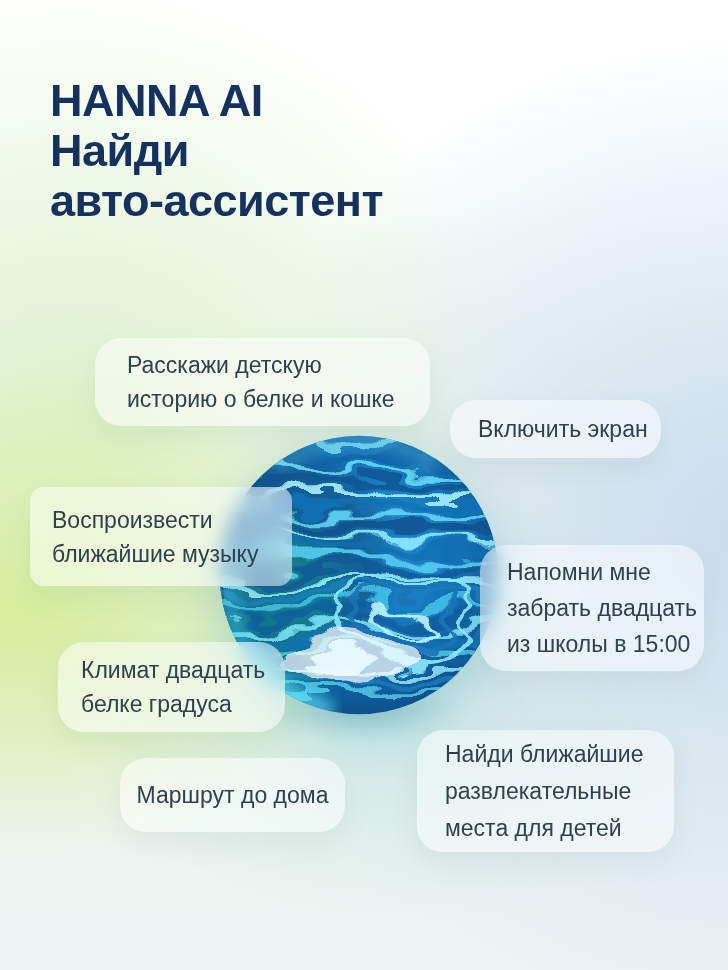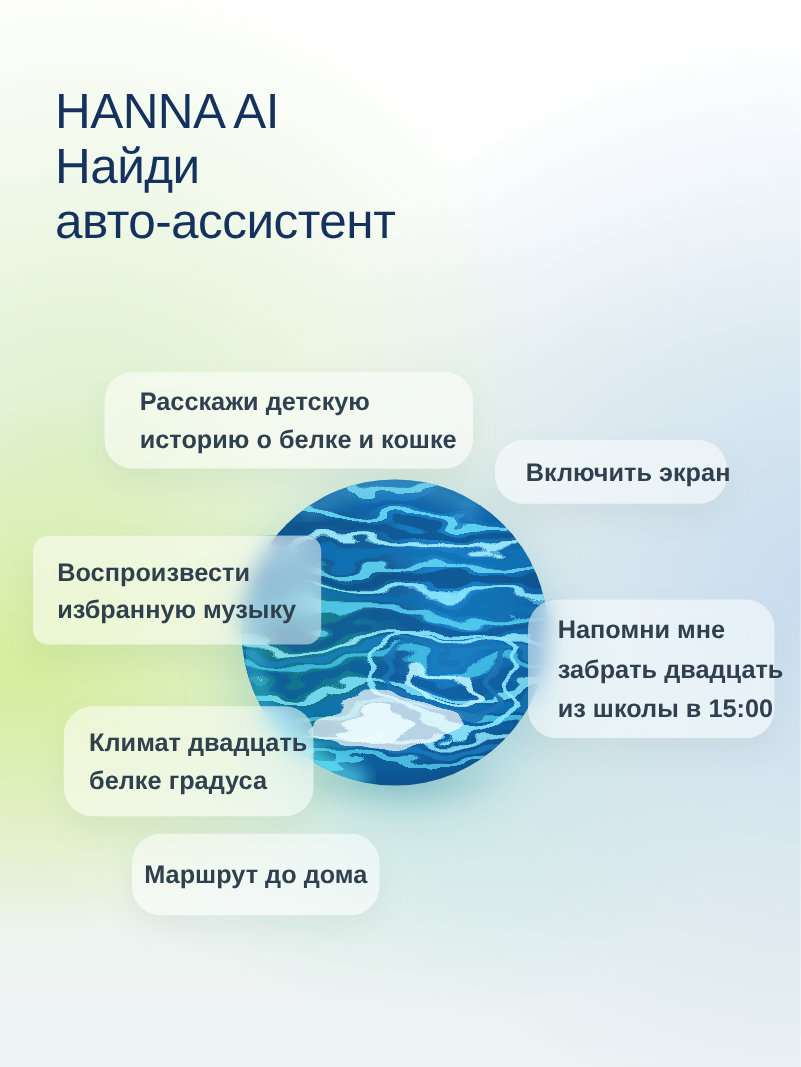--- a/index.html
+++ b/index.html
@@ -13,21 +13,21 @@
       radial-gradient(640px 640px at 10% 42%, rgba(219,240,200,0.85), rgba(219,240,200,0) 68%),
       radial-gradient(760px 720px at 103% 55%, rgba(196,218,240,0.90), rgba(196,218,240,0) 70%),
       radial-gradient(430px 300px at 52% 74%, rgba(170,225,215,0.45), rgba(170,225,215,0) 70%),
       linear-gradient(180deg,#ffffff 0%,#fdfefd 20%,#f0f6ec 45%,#ecf4ec 72%,#eef3f4 100%);
   }
 
   
   .title-block{
     position:absolute;left:50px;top:76px;
     color:#14325d;
-    font-weight:normal;
+    font-weight:bold;
     font-size:45px;
     line-height:50px;
     letter-spacing:-0.5px;
   }
 
   
   .orb-shadow{
     position:absolute;left:262px;top:688px;width:200px;height:46px;
     background:radial-gradient(closest-side, rgba(80,150,160,0.35), rgba(80,150,160,0));
     filter:blur(8px);
@@ -46,26 +46,26 @@
     -webkit-backdrop-filter:blur(9px) saturate(1.05);
     border-radius:26px;
     color:#30404e;
     font-size:23px;
     line-height:34px;
     box-shadow:0 12px 26px rgba(110,140,130,0.10);
     display:flex;
     flex-direction:column;
     justify-content:center;
   }
-  .bubble span{display:block;white-space:nowrap;font-weight:bold;}
+  .bubble span{display:block;white-space:nowrap;}
   .b-tell-story   {left:95px;  top:338px; width:335px; height:88px;  padding:0 32px;}
   .b-screen       {left:450px; top:400px; width:211px; height:58px;  padding:0 28px; align-items:flex-start;}
   .b-music        {left:30px;  top:487px; width:262px; height:99px;  padding:0 22px;border-radius:14px;}
   .b-reminder     {left:480px; top:545px; width:224px; height:126px; padding:0 27px; line-height:36px;}
-  .b-climate      {left:58px;  top:642px; width:227px; height:100px;  padding:0 23px;}
+  .b-climate      {left:58px;  top:642px; width:227px; height:90px;  padding:0 23px;}
   .b-route        {left:120px; top:758px; width:225px; height:74px;  padding:0 20px; align-items:center;}
   .b-places       {left:417px; top:730px; width:257px; height:122px; padding:0 28px; line-height:37px;}
 </style>
 </head>
 <body>
 
 <div class="canvas">
 
   <div class="title-block">
     <div>HANNA AI</div>
@@ -147,32 +147,37 @@
     <span>Расскажи детскую</span>
     <span>историю о белке и кошке</span>
   </div>
 
   <div class="bubble b-screen">
     <span>Включить экран</span>
   </div>
 
   <div class="bubble b-music">
     <span>Воспроизвести</span>
-    <span>избранную музыку</span>
+    <span>ближайшие музыку</span>
   </div>
 
   <div class="bubble b-reminder">
     <span>Напомни мне</span>
     <span>забрать двадцать</span>
     <span>из школы в 15:00</span>
   </div>
 
   <div class="bubble b-climate">
     <span>Климат двадцать</span>
     <span>белке градуса</span>
   </div>
 
   <div class="bubble b-route">
     <span>Маршрут до дома</span>
   </div>
 
+  <div class="bubble b-places">
+    <span>Найди ближайшие</span>
+    <span>развлекательные</span>
+    <span>места для детей</span>
+  </div>
 
 </div>
 
 </body></html>

